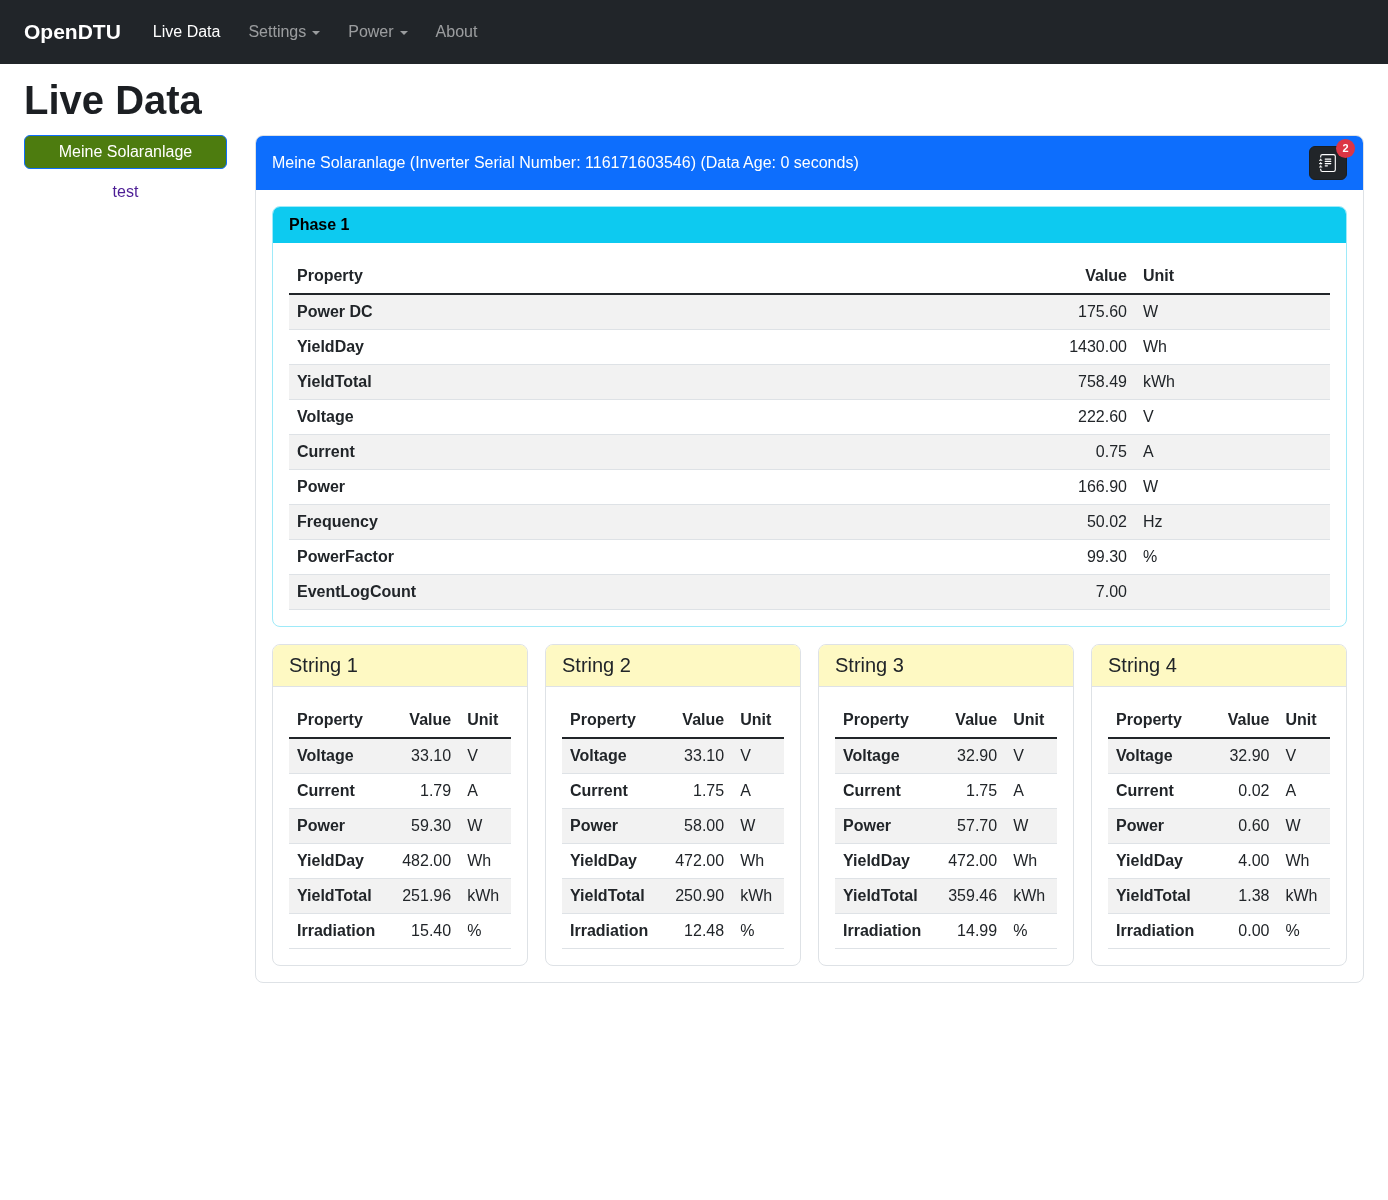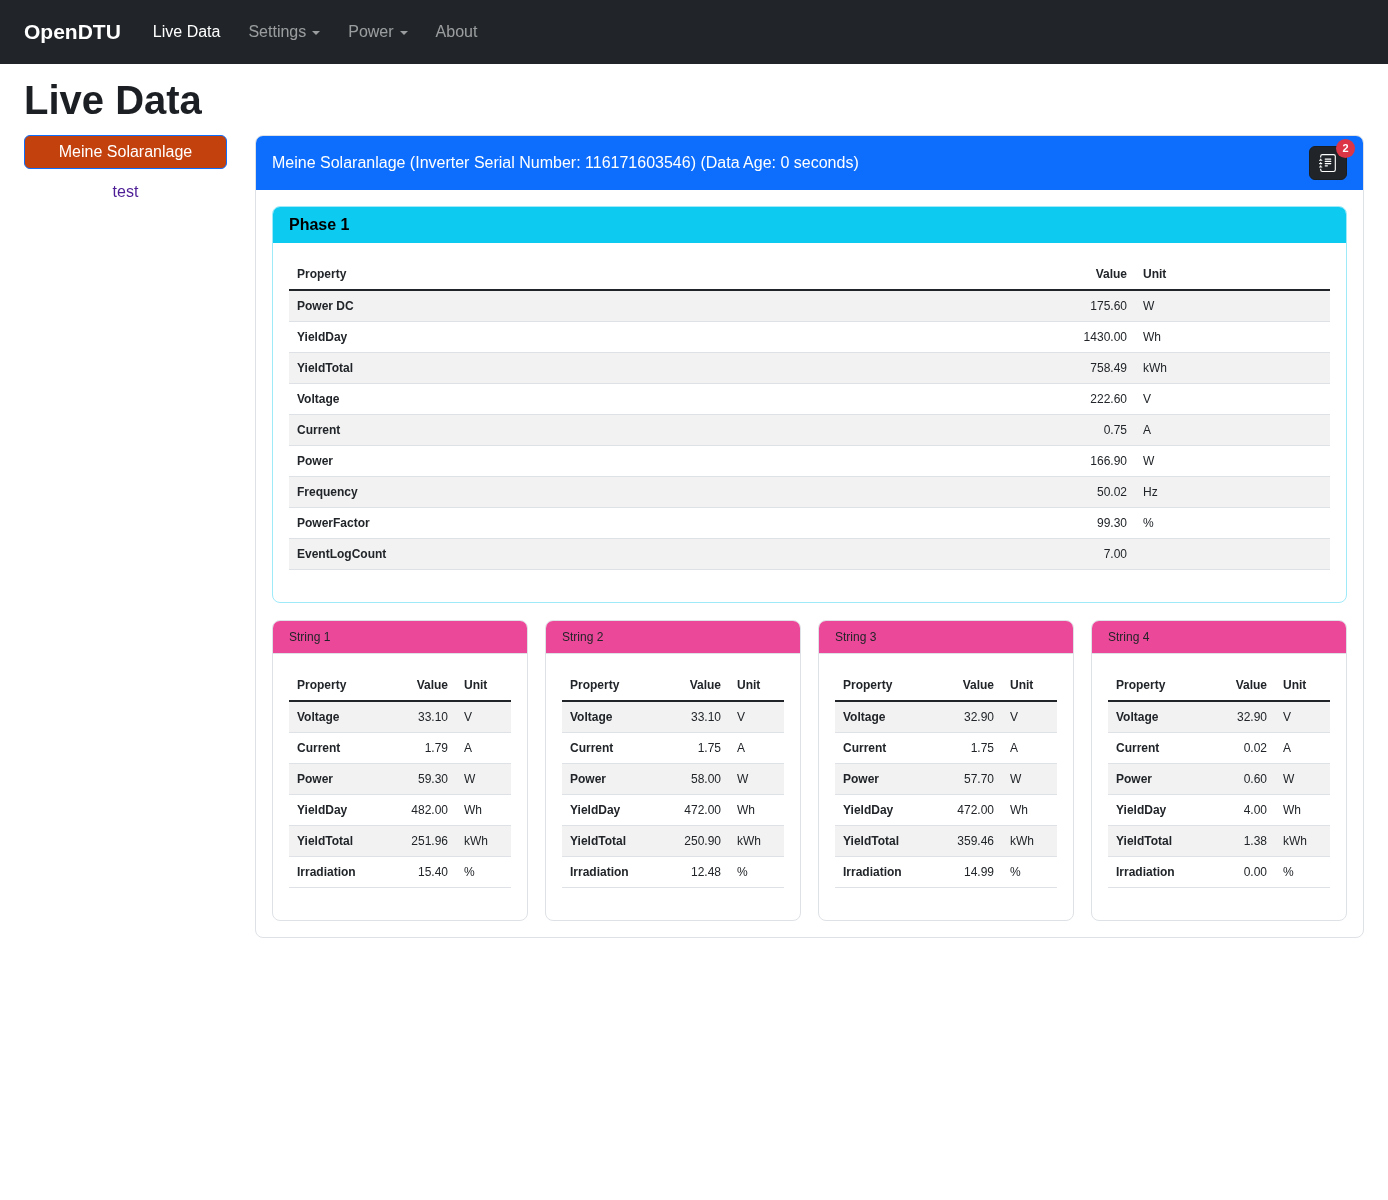--- a/index.html
+++ b/index.html
@@ -54,21 +54,21 @@
     font-size: 40px;
     font-weight: 600;
     margin: 14px 0 12px;
     color: #1c1f23;
   }
   .layout { display: flex; align-items: flex-start; }
   .sidebar { width: 203px; margin-right: 28px; flex: 0 0 auto; }
   .inverter-btn {
     display: block;
     width: 100%;
-    background: #c2410c;
+    background: #4d7c0f;
     border: 1px solid #0d6efd;
     color: #fff;
     font-family: inherit;
     font-size: 16px;
     padding: 7px 12px;
     border-radius: 6px;
     cursor: pointer;
     text-align: center;
   }
   .test-link {
@@ -143,22 +143,21 @@
     border-radius: 7px 7px 0 0;
     font-size: 16px;
     font-weight: bold;
   }
   .phase-body { padding: 16px; }
 
   
   table.data-table {
     width: 100%;
     border-collapse: collapse;
-    margin-bottom: 16px;
-    font-size: 12px;
+    font-size: 16px;
   }
   .data-table th, .data-table td {
     padding: 8px;
     text-align: left;
     border-bottom: 1px solid #dee2e6;
     vertical-align: top;
   }
   .data-table thead th {
     border-bottom: 2px solid #212529;
     font-weight: 700;
@@ -175,25 +174,25 @@
   .strings-row {
     display: grid;
     grid-template-columns: repeat(4, 1fr);
     gap: 17px;
   }
   .string-card {
     border: 1px solid #dee2e6;
     border-radius: 8px;
   }
   .string-header {
-    background: #ec4899;
+    background: #fef9c3;
     border-bottom: 1px solid #dee2e6;
     padding: 9px 16px;
     border-radius: 7px 7px 0 0;
-    font-size: 12px;
+    font-size: 20px;
     color: #212529;
   }
   .string-body { padding: 16px; }
 </style>
 </head>
 <body>
 
 <nav class="navbar">
   <a class="brand">OpenDTU</a>
   <div class="nav-links">

